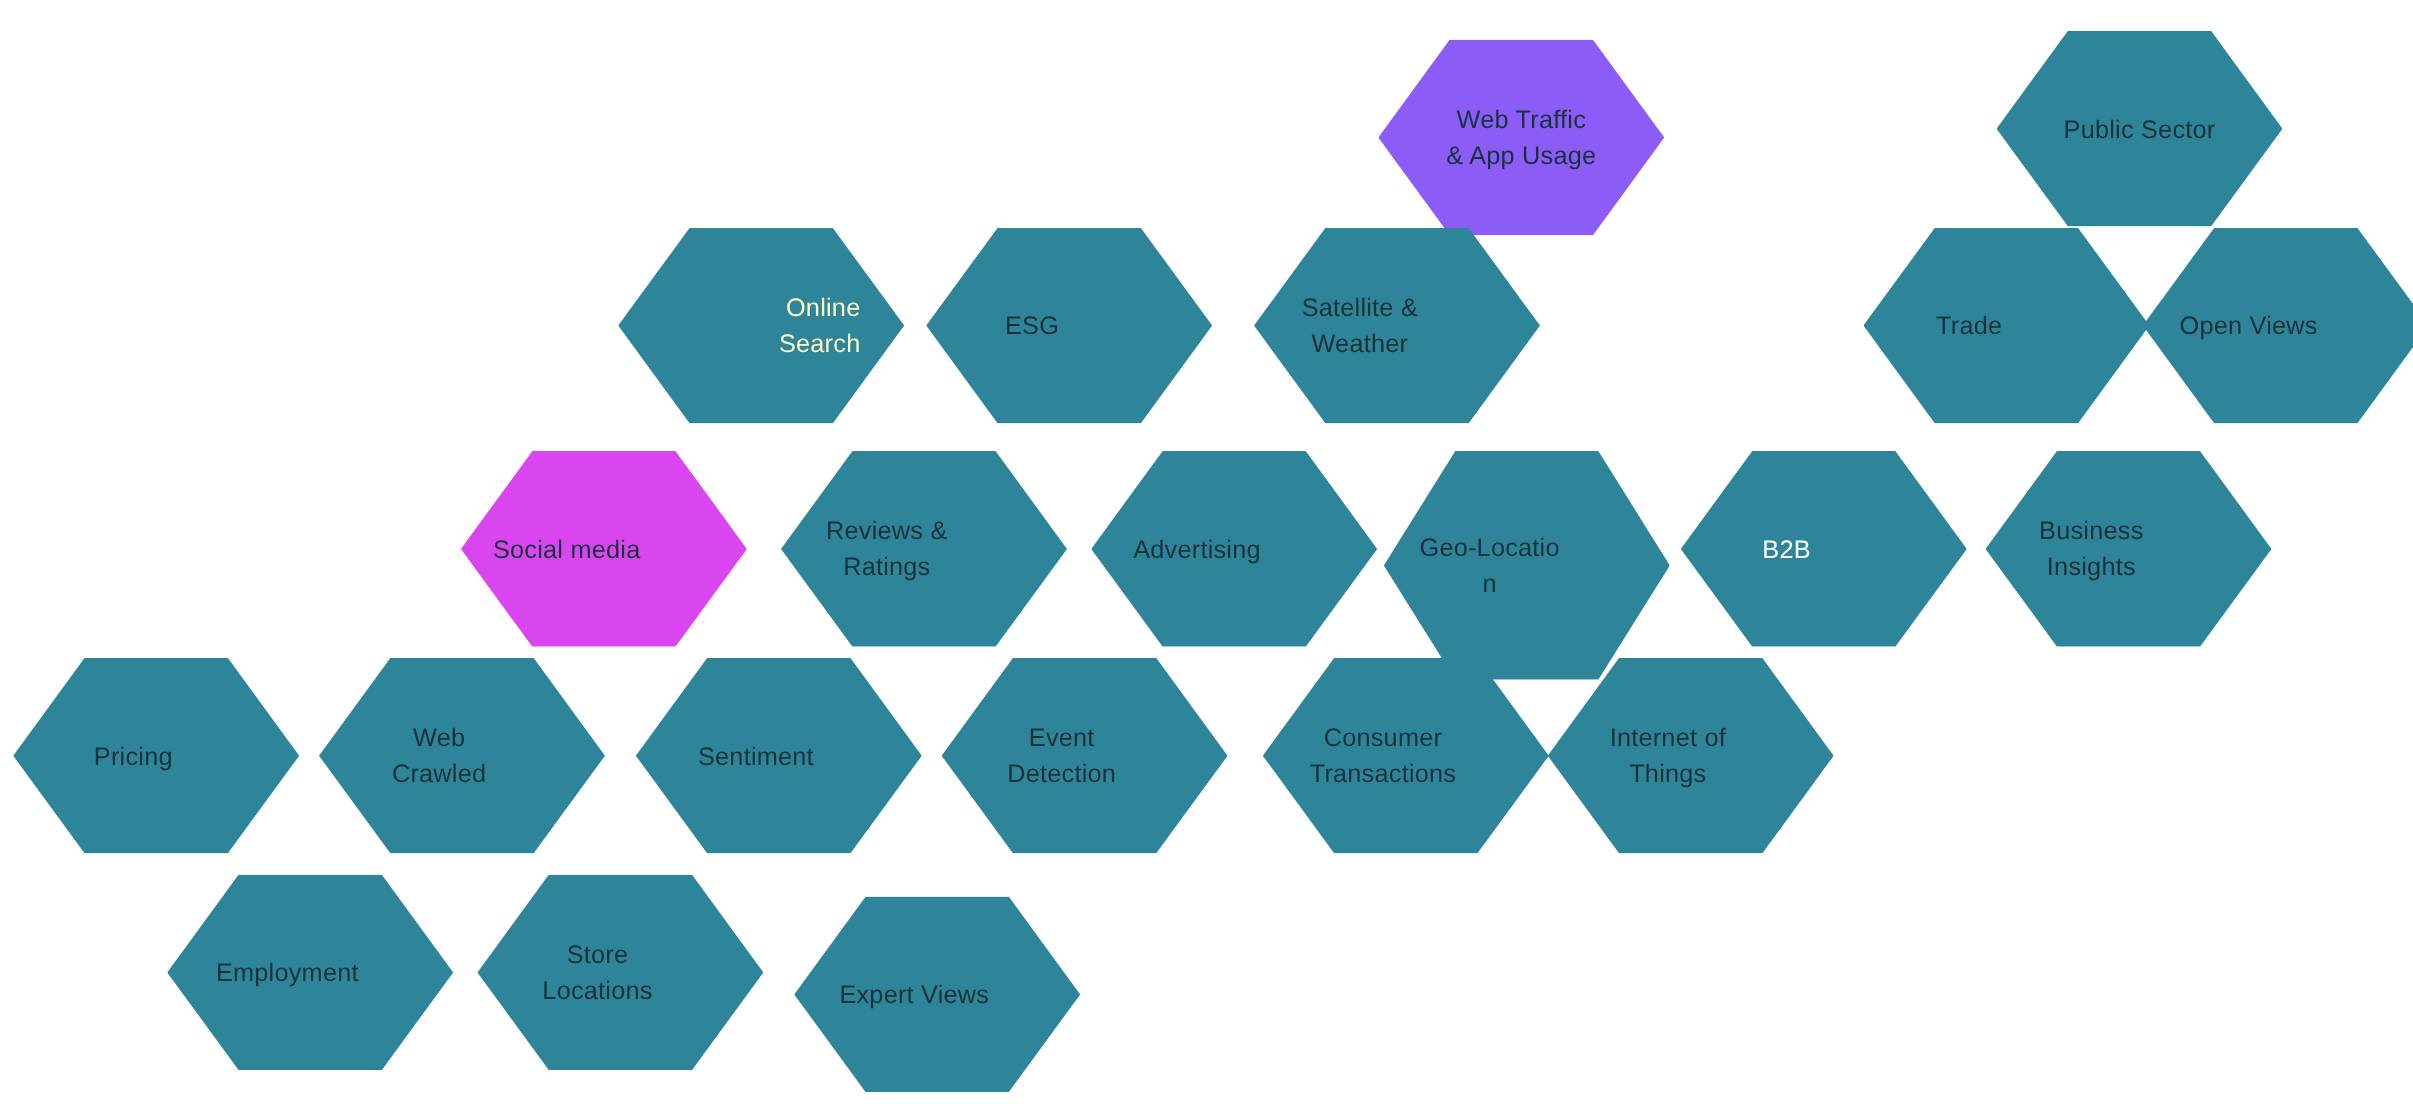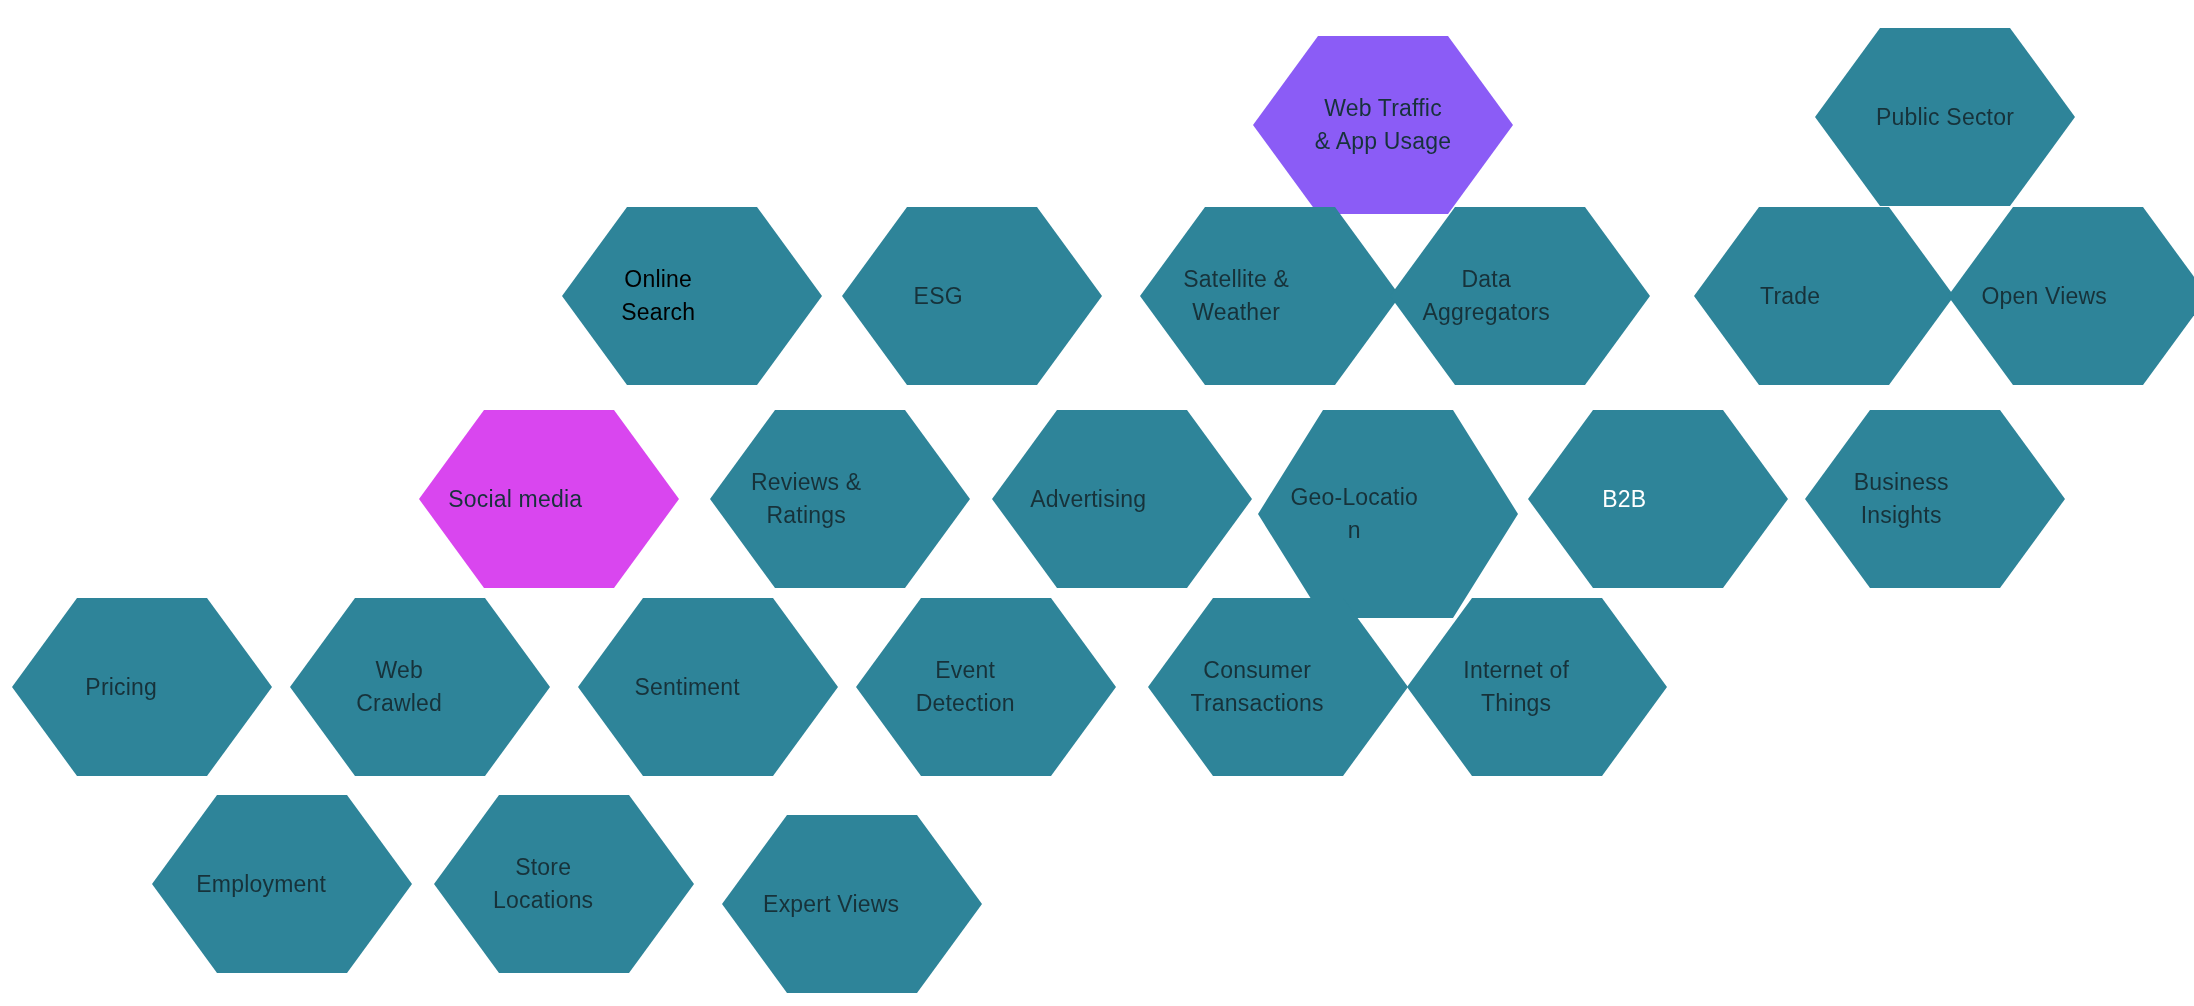--- a/index.html
+++ b/index.html
@@ -51,33 +51,29 @@
 
 <div id="canvas" style="background: rgb(255, 255, 255);">
     <div class="hex" style="left: 1253px; top: 36px; width: 260px; height: 178px; background: #8b5cf6;">
       <div class="hex-label" style="color: rgb(23, 50, 58);">Web Traffic
 &amp; App Usage</div>
     </div>
     <div class="hex" style="left: 1815px; top: 28px; width: 260px; height: 178px; background: rgb(46, 132, 153);">
       <div class="hex-label" style="color: rgb(23, 50, 58);">Public Sector</div>
     </div>
     <div class="hex" style="left: 562px; top: 207px; width: 260px; height: 178px; background: rgb(46, 132, 153);">
-      <div class="hex-label shift-left" style="color: #000000;">Online
+      <div class="hex-label shift-left" style="color: #fef9c3; text-align: right;">Online
 Search</div>
     </div>
     <div class="hex" style="left: 842px; top: 207px; width: 260px; height: 178px; background: rgb(46, 132, 153);">
       <div class="hex-label shift-left" style="color: rgb(23, 50, 58);">ESG</div>
     </div>
     <div class="hex" style="left: 1140px; top: 207px; width: 260px; height: 178px; background: rgb(46, 132, 153);">
       <div class="hex-label shift-left" style="color: rgb(23, 50, 58);">Satellite &amp;
 Weather</div>
-    </div>
-    <div class="hex" style="left: 1390px; top: 207px; width: 260px; height: 178px; background: rgb(46, 132, 153);">
-      <div class="hex-label shift-left" style="color: rgb(23, 50, 58);">Data
-Aggregators</div>
     </div>
     <div class="hex" style="left: 1694px; top: 207px; width: 260px; height: 178px; background: rgb(46, 132, 153);">
       <div class="hex-label shift-left" style="color: rgb(23, 50, 58);">Trade</div>
     </div>
     <div class="hex" style="left: 1948px; top: 207px; width: 260px; height: 178px; background: rgb(46, 132, 153);">
       <div class="hex-label shift-left" style="color: rgb(23, 50, 58);">Open Views</div>
     </div>
     <div class="hex" style="left: 419px; top: 410px; width: 260px; height: 178px; background: #d946ef;">
       <div class="hex-label shift-left" style="color: rgb(23, 50, 58);">Social media</div>
     </div>

